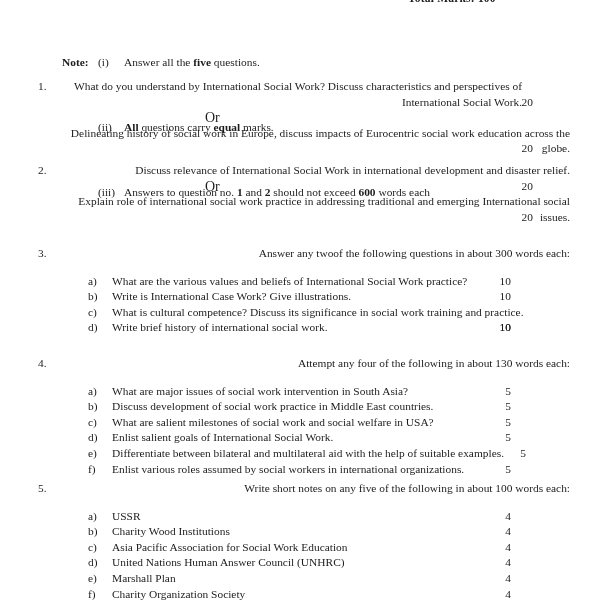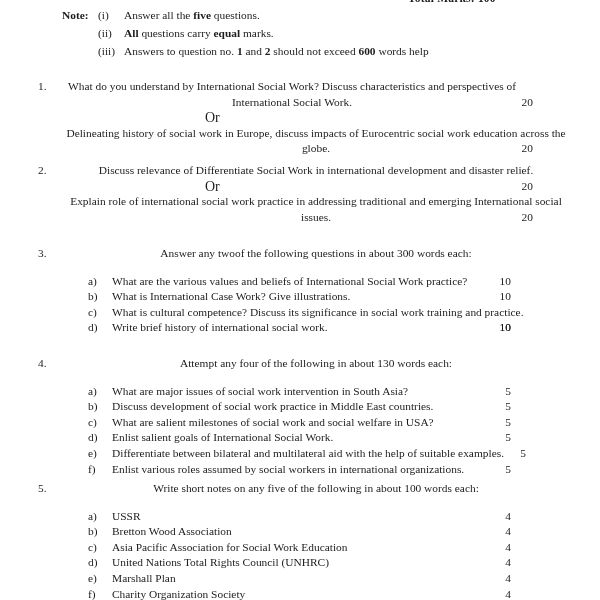--- a/index.html
+++ b/index.html
@@ -63,21 +63,21 @@
     margin-left: 62px;
     font-weight: bold;
     flex: none;
   }
   .note-rom {
     width: 26px;
     flex: none;
     text-align: left;
   }
   .note-rom.indent { margin-left: 98px; }
-  .note-text { flex: none; }
+  .note-text { flex: none; margin-top: 47px; }
   b.em { font-weight: bold; }
 
   
   .q {
     position: absolute;
     left: 0;
     width: 600px;
   }
   .q-line {
     position: relative;
@@ -87,21 +87,21 @@
   .q-num {
     position: absolute;
     left: 38px;
     top: 0;
     width: 18px;
     text-align: left;
   }
   .q-body {
     margin-left: 62px;
     margin-right: 78px;
-    text-align: center;
+    text-align: right;
   }
   .q-body.wide { margin-right: 30px; }
   .marks {
     position: absolute;
     left: 503px;
     top: 0;
     width: 30px;
     text-align: right;
     font-size: 11.4px;
     line-height: 15.6px;
@@ -149,41 +149,41 @@
       <span class="note-label">Note:</span>
       <span class="note-rom">(i)</span>
       <span class="note-text"><span>Answer all the </span><b class="em">five</b><span> questions.</span></span>
     </div>
     <div class="note-row">
       <span class="note-rom indent">(ii)</span>
       <span class="note-text"><b class="em">All</b><span> questions carry </span><b class="em">equal</b><span> marks.</span></span>
     </div>
     <div class="note-row">
       <span class="note-rom indent">(iii)</span>
-      <span class="note-text"><span>Answers to question no. </span><b class="em">1</b><span> and </span><b class="em">2</b><span> should not exceed </span><b class="em">600</b><span> words help</span></span>
+      <span class="note-text"><span>Answers to question no. </span><b class="em">1</b><span> and </span><b class="em">2</b><span> should not exceed </span><b class="em">600</b><span> words each</span></span>
     </div>
   </div>
 
   <div class="q" style="top:79px;">
     <div class="q-line">
       <span class="q-num">1.</span>
       <div class="q-body">What do you understand by International Social Work? Discuss characteristics and perspectives of International Social Work.</div>
       <span class="marks" style="top:15.6px;">20</span>
     </div>
     <div class="or-line">Or</div>
     <div class="q-line">
       <div class="q-body wide">Delineating history of social work in Europe, discuss impacts of Eurocentric social work education across the globe.</div>
       <span class="marks" style="top:15.6px;">20</span>
     </div>
   </div>
 
   <div class="q" style="top:163px;">
     <div class="q-line">
       <span class="q-num">2.</span>
-      <div class="q-body wide">Discuss relevance of Differentiate Social Work in international development and disaster relief.</div>
+      <div class="q-body wide">Discuss relevance of International Social Work in international development and disaster relief.</div>
       <span class="marks" style="top:15.6px;">20</span>
     </div>
     <div class="or-line">Or</div>
     <div class="q-line">
       <div class="q-body wide">Explain role of international social work practice in addressing traditional and emerging International social issues.</div>
       <span class="marks" style="top:15.6px;">20</span>
     </div>
   </div>
 
   <div class="q" style="top:246px;">
@@ -192,21 +192,21 @@
       <div class="q-body wide">Answer any twoof the following questions in about 300 words each:</div>
     </div>
     <div class="spacer-12"></div>
     <div class="sub">
       <span class="sub-letter">a)</span>
       <div class="sub-text">What are the various values and beliefs of International Social Work practice?</div>
       <span class="marks" style="top:0;">10</span>
     </div>
     <div class="sub">
       <span class="sub-letter">b)</span>
-      <div class="sub-text">What is International Case Work? Give illustrations.</div>
+      <div class="sub-text">Write is International Case Work? Give illustrations.</div>
       <span class="marks" style="top:0;">10</span>
     </div>
     <div class="sub">
       <span class="sub-letter">c)</span>
       <div class="sub-text">What is cultural competence? Discuss its significance in social work training and practice.</div>
       <span class="marks" style="top:15.6px;">10</span>
     </div>
     <div class="sub">
       <span class="sub-letter">d)</span>
       <div class="sub-text">Write brief history of international social work.</div>
@@ -258,31 +258,31 @@
       <div class="q-body wide">Write short notes on any five of the following in about 100 words each:</div>
     </div>
     <div class="spacer-12"></div>
     <div class="sub">
       <span class="sub-letter">a)</span>
       <div class="sub-text">USSR</div>
       <span class="marks" style="top:0;">4</span>
     </div>
     <div class="sub">
       <span class="sub-letter">b)</span>
-      <div class="sub-text">Bretton Wood Association</div>
+      <div class="sub-text">Charity Wood Institutions</div>
       <span class="marks" style="top:0;">4</span>
     </div>
     <div class="sub">
       <span class="sub-letter">c)</span>
       <div class="sub-text">Asia Pacific Association for Social Work Education</div>
       <span class="marks" style="top:0;">4</span>
     </div>
     <div class="sub">
       <span class="sub-letter">d)</span>
-      <div class="sub-text">United Nations Total Rights Council (UNHRC)</div>
+      <div class="sub-text">United Nations Human Answer Council (UNHRC)</div>
       <span class="marks" style="top:0;">4</span>
     </div>
     <div class="sub">
       <span class="sub-letter">e)</span>
       <div class="sub-text">Marshall Plan</div>
       <span class="marks" style="top:0;">4</span>
     </div>
     <div class="sub">
       <span class="sub-letter">f)</span>
       <div class="sub-text">Charity Organization Society</div>

